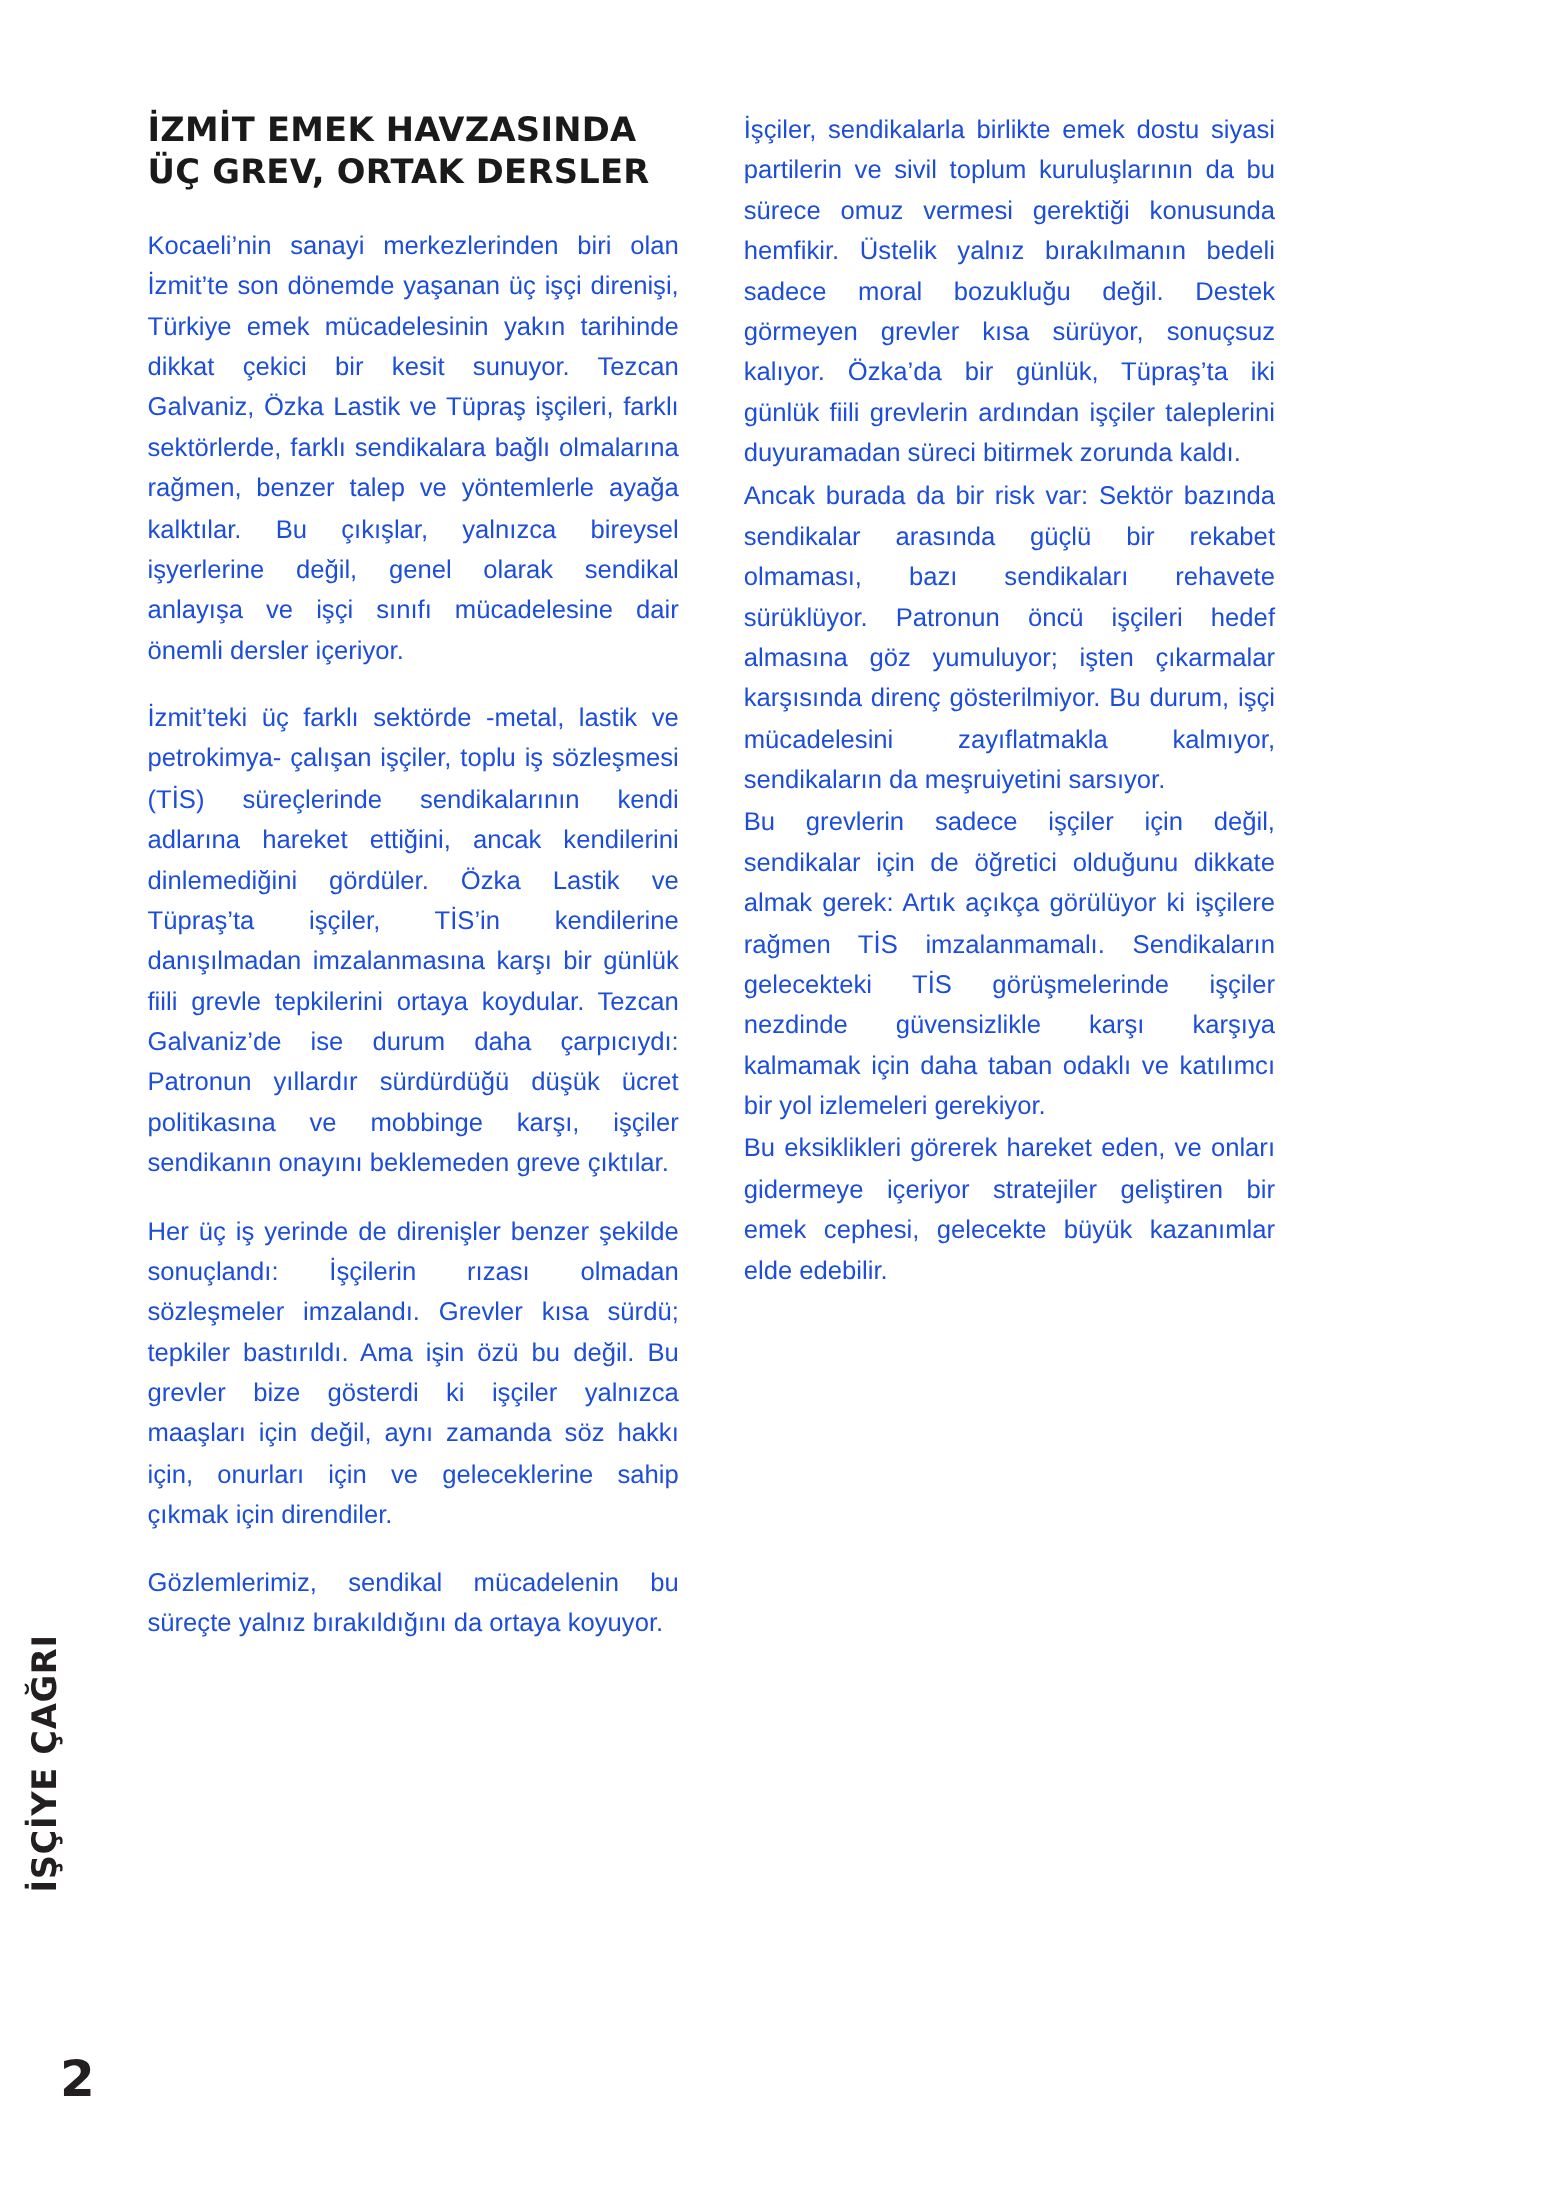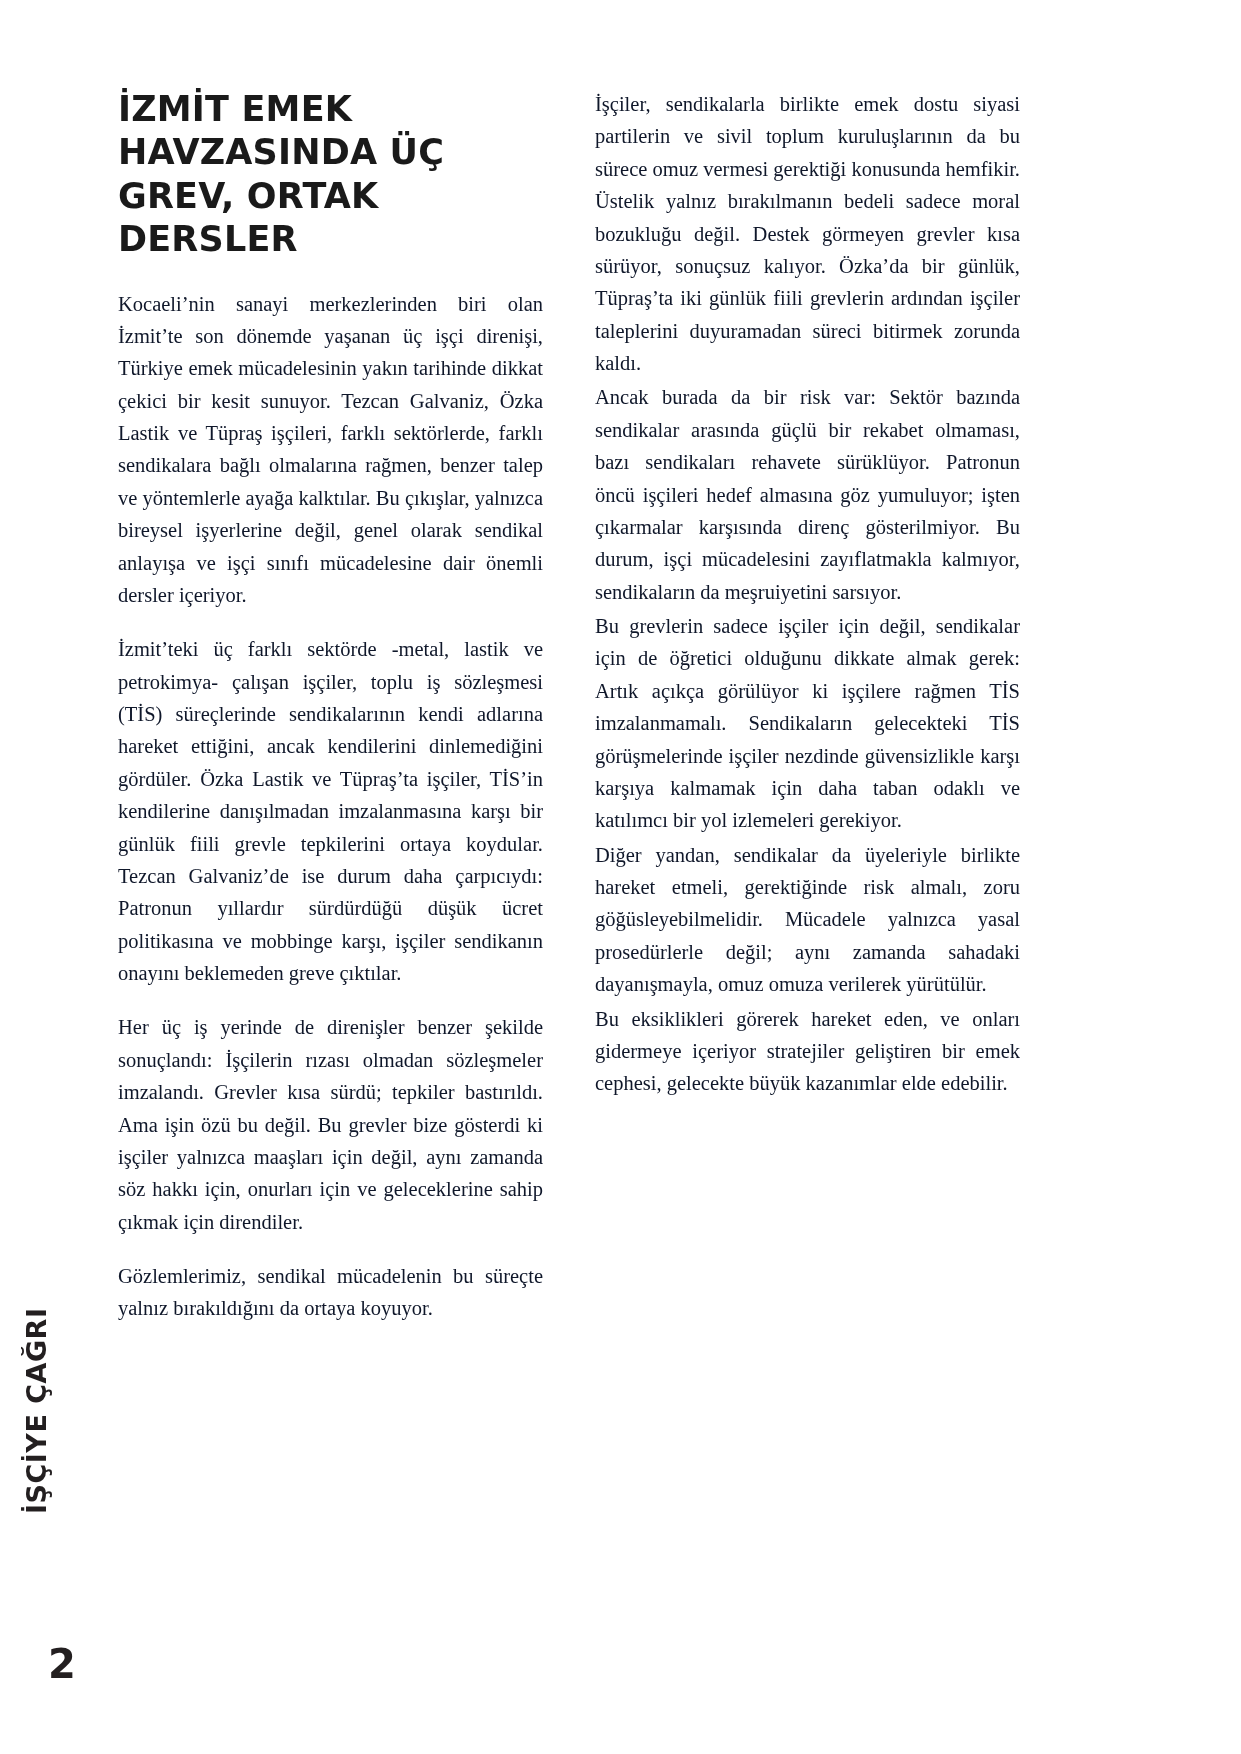--- a/index.html
+++ b/index.html
@@ -64,34 +64,34 @@
     gap: 52px;
   }
 
   .col {
     width: 425px;
   }
 
   .headline {
     font-family: "DejaVu Sans", sans-serif;
     font-weight: 700;
-    font-size: 35px;
+    font-size: 27px;
     line-height: 1.24;
     letter-spacing: 0.2px;
     margin: 0 0 26px 0;
     color: #1a1a1a;
   }
 
   p.body {
     margin: 0 0 22px 0;
     font-size: 20.5px;
     line-height: 1.58;
     text-align: justify;
-    color: #0f172a;
-    font-family: Liberation Serif, serif;
+    color: #1d4ed8;
+    font-family: Liberation Sans, sans-serif;
     hyphens: none;
   }
 
   .col-right p.body {
     margin: 0 0 2px 0;
   }
 </style>
 </head>
 <body>
 
@@ -110,19 +110,18 @@
       <p class="body">Kocaeli’nin sanayi merkezlerinden biri olan İzmit’te son dönemde yaşanan üç işçi direnişi, Türkiye emek mücadelesinin yakın tarihinde dikkat çekici bir kesit sunuyor. Tezcan Galvaniz, Özka Lastik ve Tüpraş işçileri, farklı sektörlerde, farklı sendikalara bağlı olmalarına rağmen, benzer talep ve yöntemlerle ayağa kalktılar. Bu çıkışlar, yalnızca bireysel işyerlerine değil, genel olarak sendikal anlayışa ve işçi sınıfı mücadelesine dair önemli dersler içeriyor.</p>
       <p class="body">İzmit’teki üç farklı sektörde -metal, lastik ve petrokimya- çalışan işçiler, toplu iş sözleşmesi (TİS) süreçlerinde sendikalarının kendi adlarına hareket ettiğini, ancak kendilerini dinlemediğini gördüler. Özka Lastik ve Tüpraş’ta işçiler, TİS’in kendilerine danışılmadan imzalanmasına karşı bir günlük fiili grevle tepkilerini ortaya koydular. Tezcan Galvaniz’de ise durum daha çarpıcıydı: Patronun yıllardır sürdürdüğü düşük ücret politikasına ve mobbinge karşı, işçiler sendikanın onayını beklemeden greve çıktılar.</p>
       <p class="body">Her üç iş yerinde de direnişler benzer şekilde sonuçlandı: İşçilerin rızası olmadan sözleşmeler imzalandı. Grevler kısa sürdü; tepkiler bastırıldı. Ama işin özü bu değil. Bu grevler bize gösterdi ki işçiler yalnızca maaşları için değil, aynı zamanda söz hakkı için, onurları için ve geleceklerine sahip çıkmak için direndiler.</p>
       <p class="body">Gözlemlerimiz, sendikal mücadelenin bu süreçte yalnız bırakıldığını da ortaya koyuyor.</p>
     </div>
 
     <div class="col col-right">
       <p class="body">İşçiler, sendikalarla birlikte emek dostu siyasi partilerin ve sivil toplum kuruluşlarının da bu sürece omuz vermesi gerektiği konusunda hemfikir. Üstelik yalnız bırakılmanın bedeli sadece moral bozukluğu değil. Destek görmeyen grevler kısa sürüyor, sonuçsuz kalıyor. Özka’da bir günlük, Tüpraş’ta iki günlük fiili grevlerin ardından işçiler taleplerini duyuramadan süreci bitirmek zorunda kaldı.</p>
       <p class="body">Ancak burada da bir risk var: Sektör bazında sendikalar arasında güçlü bir rekabet olmaması, bazı sendikaları rehavete sürüklüyor. Patronun öncü işçileri hedef almasına göz yumuluyor; işten çıkarmalar karşısında direnç gösterilmiyor. Bu durum, işçi mücadelesini zayıflatmakla kalmıyor, sendikaların da meşruiyetini sarsıyor.</p>
       <p class="body">Bu grevlerin sadece işçiler için değil, sendikalar için de öğretici olduğunu dikkate almak gerek: Artık açıkça görülüyor ki işçilere rağmen TİS imzalanmamalı. Sendikaların gelecekteki TİS görüşmelerinde işçiler nezdinde güvensizlikle karşı karşıya kalmamak için daha taban odaklı ve katılımcı bir yol izlemeleri gerekiyor.</p>
-      <p class="body">Diğer yandan, sendikalar da üyeleriyle birlikte hareket etmeli, gerektiğinde risk almalı, zoru göğüsleyebilmelidir. Mücadele yalnızca yasal prosedürlerle değil; aynı zamanda sahadaki dayanışmayla, omuz omuza verilerek yürütülür.</p>
       <p class="body">Bu eksiklikleri görerek hareket eden, ve onları gidermeye içeriyor stratejiler geliştiren bir emek cephesi, gelecekte büyük kazanımlar elde edebilir.</p>
 
     </div>
 
   </div>
 </div>
 
 </body></html>

